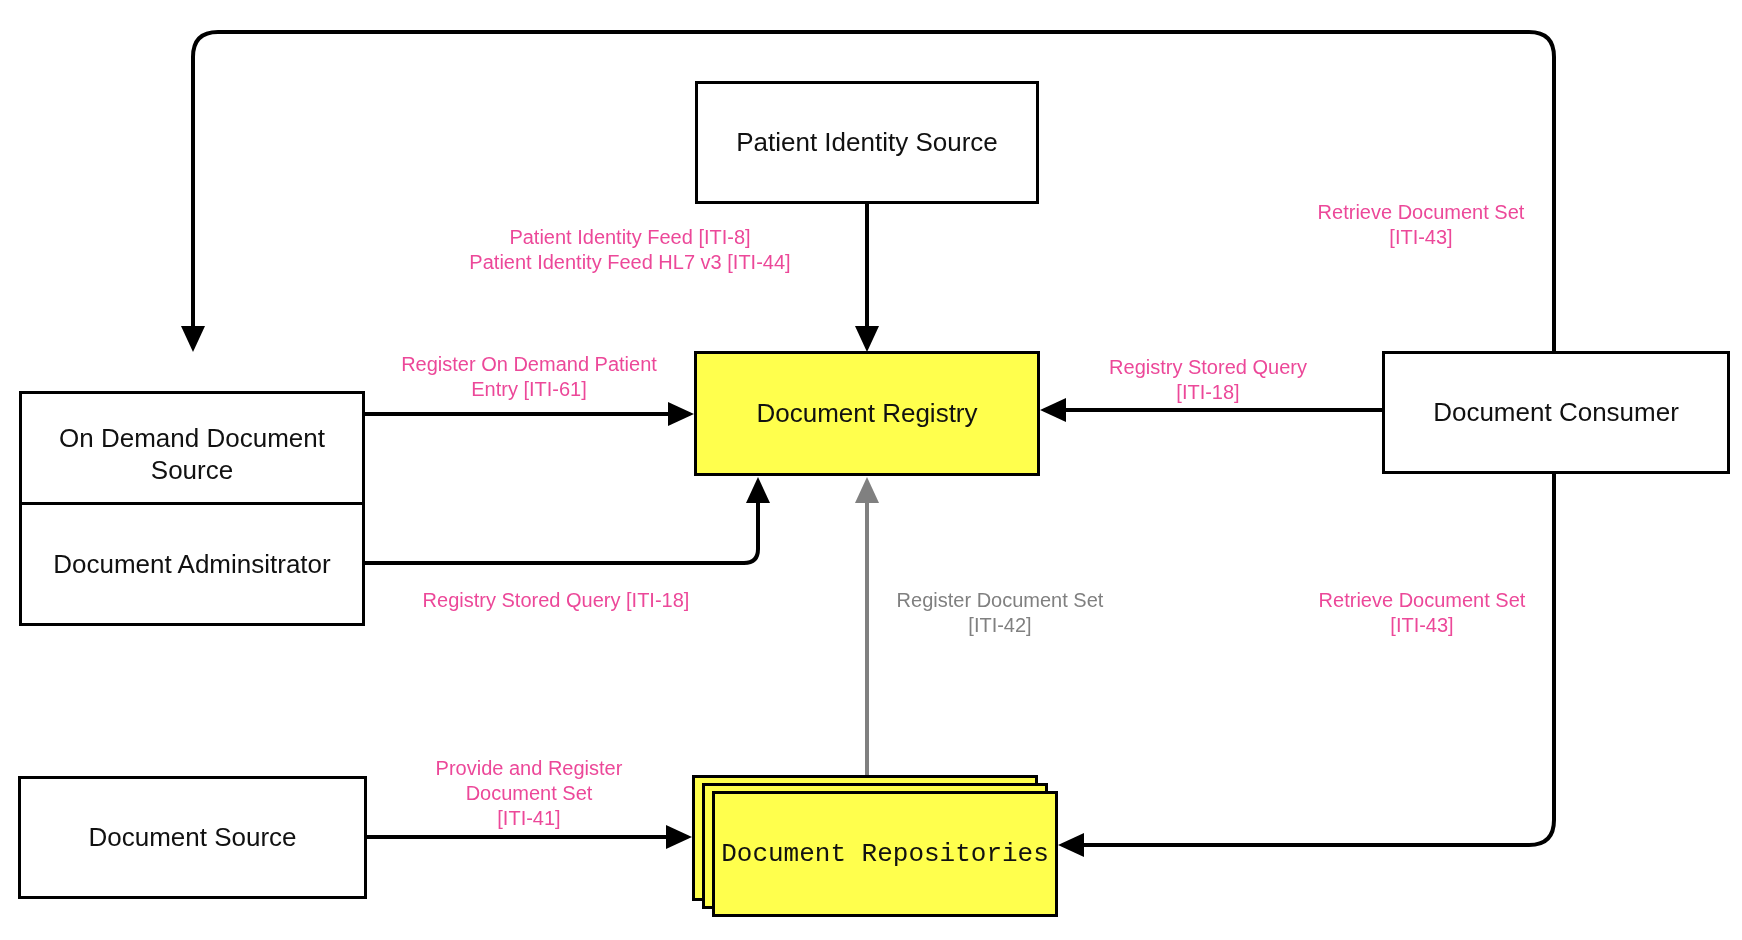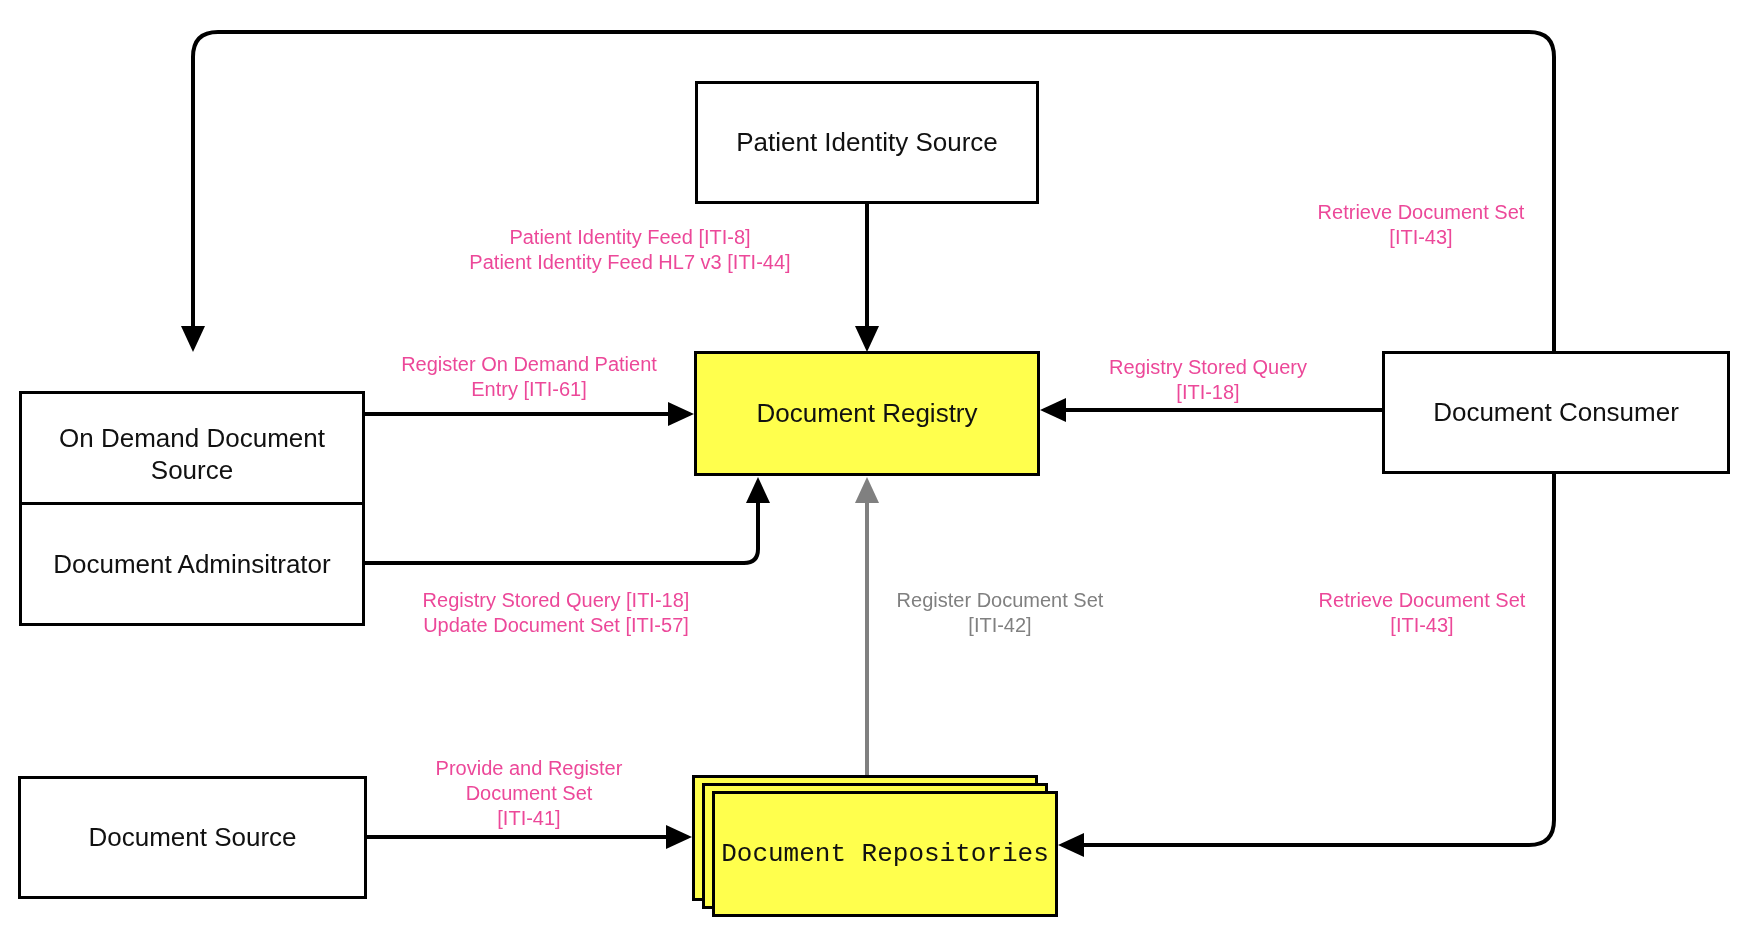--- a/index.html
+++ b/index.html
@@ -119,21 +119,20 @@
     <div>Entry [ITI-61]</div>
   </div>
 
   <div class="elabel" style="left:1208px;top:355px;">
     <div>Registry Stored Query</div>
     <div>[ITI-18]</div>
   </div>
 
   <div class="elabel" style="left:556px;top:588px;">
     <div>Registry Stored Query [ITI-18]</div>
-    <div>Update Document Set [ITI-57]</div>
   </div>
 
   <div class="elabel muted" style="left:1000px;top:588px;">
     <div>Register Document Set</div>
     <div>[ITI-42]</div>
   </div>
 
   <div class="elabel" style="left:1422px;top:588px;">
     <div>Retrieve Document Set</div>
     <div>[ITI-43]</div>

